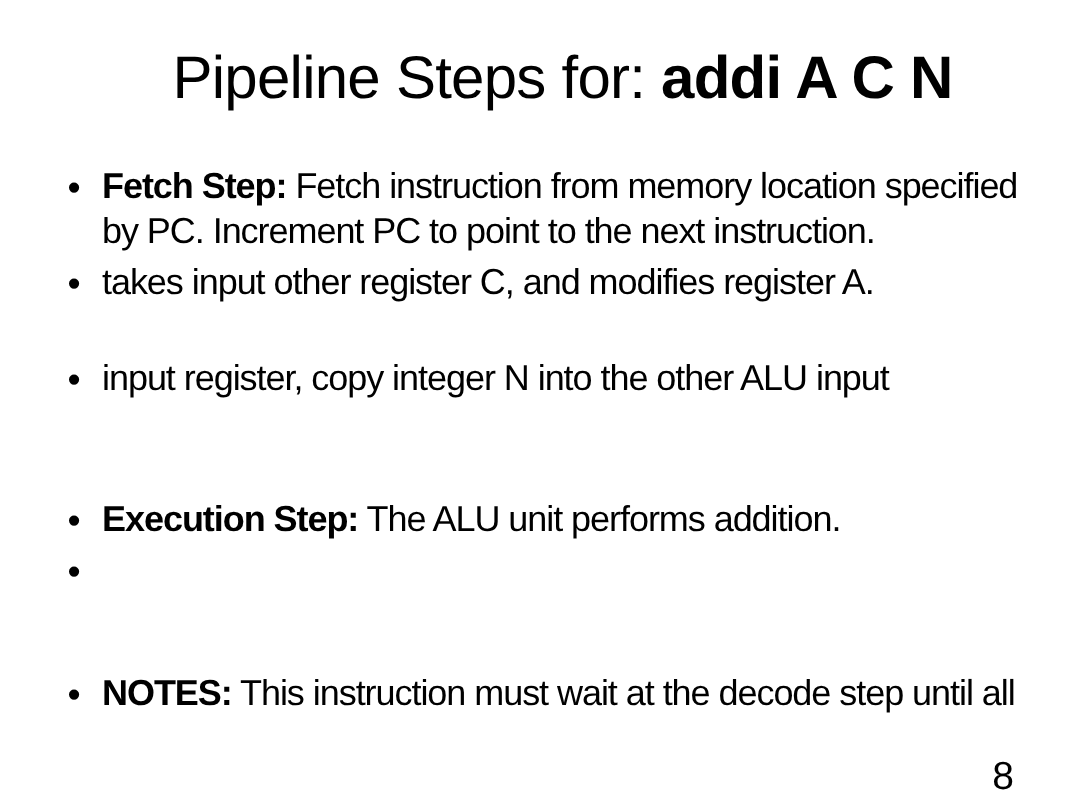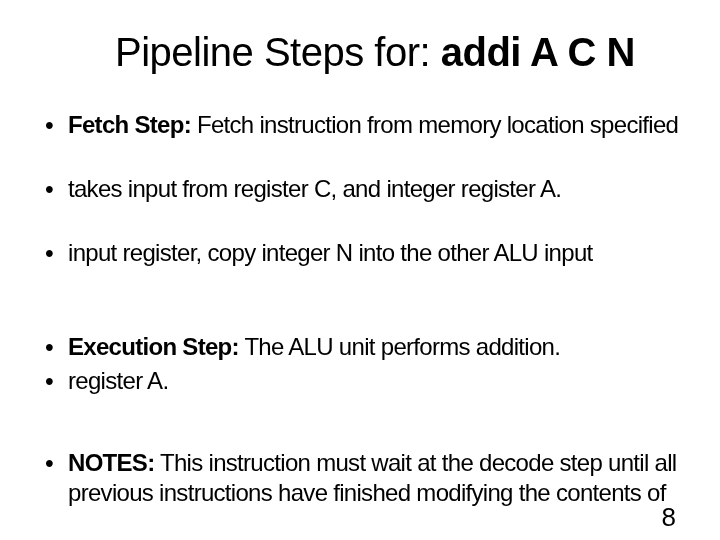--- a/index.html
+++ b/index.html
@@ -79,54 +79,53 @@
 <body>
 
 <div class="slide">
 
   <div class="title"><span>Pipeline Steps for: </span><span class="bold">addi A C N</span></div>
 
   <div class="bullet b0">
     <span class="dot">•</span>
     <div class="text">
       <div class="line"><b>Fetch Step:</b><span> Fetch instruction from memory location specified</span></div>
+      <div class="line">by PC. Increment PC to point to the next instruction.</div>
     </div>
   </div>
 
   <div class="bullet b1">
     <span class="dot">•</span>
     <div class="text">
-      <div class="line">takes input from register C, and integer register A.</div>
+      <div class="line">takes input other register C, and modifies register A.</div>
     </div>
   </div>
 
   <div class="bullet b2">
     <span class="dot">•</span>
     <div class="text">
       <div class="line">input register, copy integer N into the other ALU input</div>
     </div>
   </div>
 
   <div class="bullet b3">
     <span class="dot">•</span>
     <div class="text">
       <div class="line"><b>Execution Step:</b><span> The ALU unit performs addition.</span></div>
     </div>
   </div>
 
   <div class="bullet b4">
     <span class="dot">•</span>
     <div class="text">
-      <div class="line">register A.</div>
     </div>
   </div>
 
   <div class="bullet b5">
     <span class="dot">•</span>
     <div class="text">
       <div class="line"><b>NOTES:</b><span> This instruction must wait at the decode step until all</span></div>
-      <div class="line">previous instructions have finished modifying the contents of</div>
     </div>
   </div>
 
   <div class="page-number">8</div>
 
 </div>
 
 </body></html>

